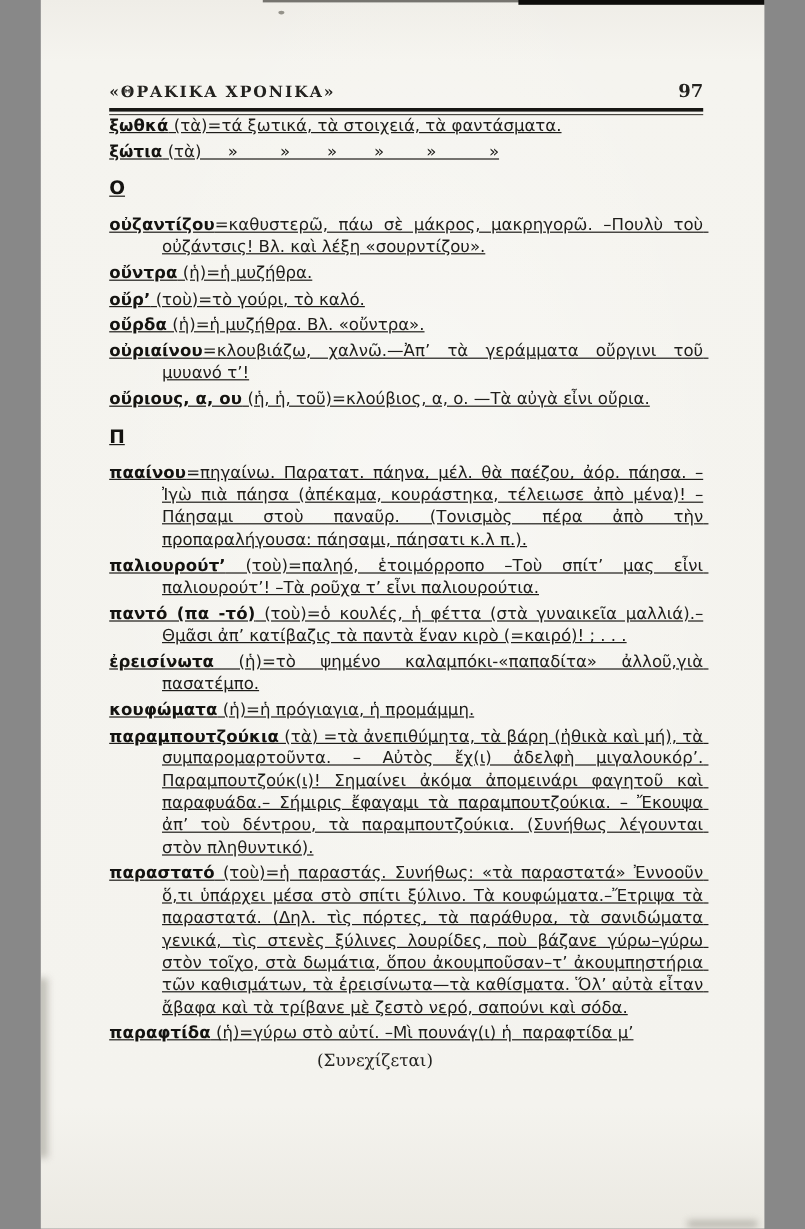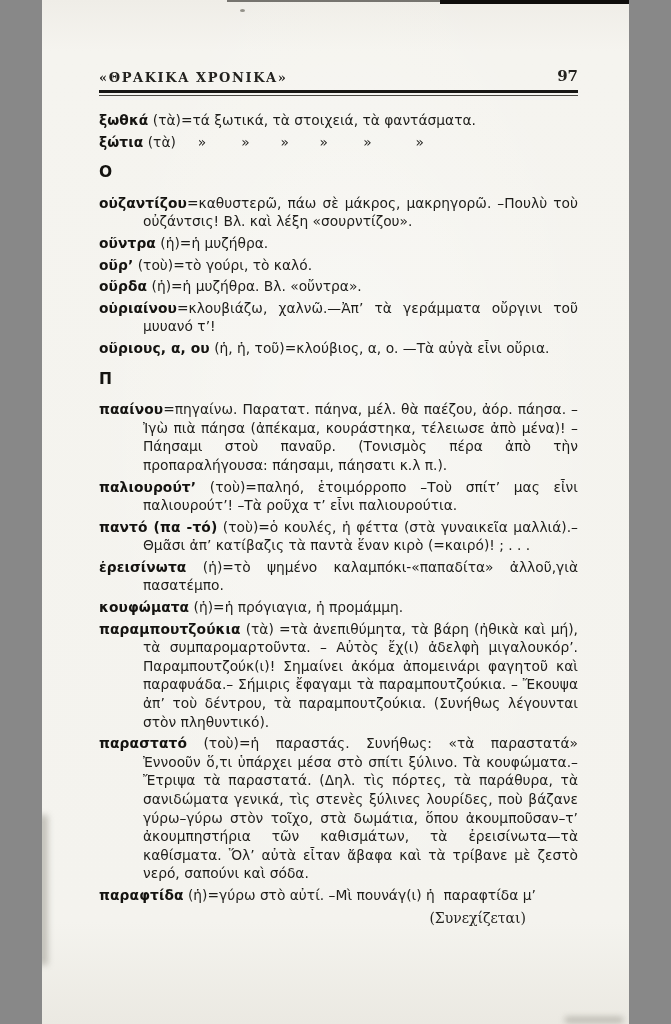--- a/index.html
+++ b/index.html
@@ -6,47 +6,48 @@
   .page {
     position:relative;
     width:587px; height:1024px;
     margin:0 auto;
     overflow:hidden;
     background:
       radial-gradient(ellipse at 52% 42%, rgba(255,255,255,0.35) 0%, rgba(255,255,255,0) 60%),
       linear-gradient(180deg, #efede7 0%, #f5f4ef 5%, #f4f3ee 90%, #ebe9e2 100%);
     color:#1e1d1a;
     font-family:"DejaVu Sans", sans-serif;
+    padding-left:16px;
   }
   .content { position:absolute; left:57px; right:51px; top:47px; }
 
   .page-header {
     display:flex; justify-content:space-between; align-items:flex-end;
     font-family:"DejaVu Serif", serif;
   }
   .journal-title { font-size:13px; font-weight:700; letter-spacing:1.6px; color:#23221f; }
   .page-number  { font-size:15px; font-weight:700; color:#23221f;margin-top:20px; }
 
   .rule { margin-top:5px; }
   .rule-thick { height:3px; background:#181714; }
   .rule-thin  { height:1px; background:#4a4842; margin-top:2px; }
 
-  .entries { margin-top:15px; font-size:13.8px; line-height:18.6px; }
+  .entries { font-size:13.8px; line-height:18.6px;text-decoration:underline; }
   .entry {
     margin:0 0 3px 0;
     padding-left:44px; text-indent:-44px;
     text-align:justify; text-align-last:left;
     white-space:pre-wrap;
   }
   .hw { font-weight:700; color:#141310; letter-spacing:0.1px; }
   .heading { font-weight:700; font-size:15.5px; margin:12px 0 12px 0; color:#141310; }
 
   .footer {
     margin-top:5px; padding-right:52px;
-    text-align:right;
+    text-align:center;
     font-family:"DejaVu Serif", serif;
     font-size:14px; color:#23221f;
   }
 
   
   .art { position:absolute; pointer-events:none; }
   .art-top-line   { left:185px; top:0; width:300px; height:2px; background:#34322e; opacity:.65; }
   .art-top-blob   { left:398px; top:0; width:273px; height:4px; background:#0e0d0b; }
   .art-speck      { left:198px; top:9px; width:5px; height:3px; background:#94928a; border-radius:50%; }
   .art-left-smudge{ left:-4px; top:815px; width:10px; height:150px; background:#b6b4ac; filter:blur(3px); opacity:.8; }

